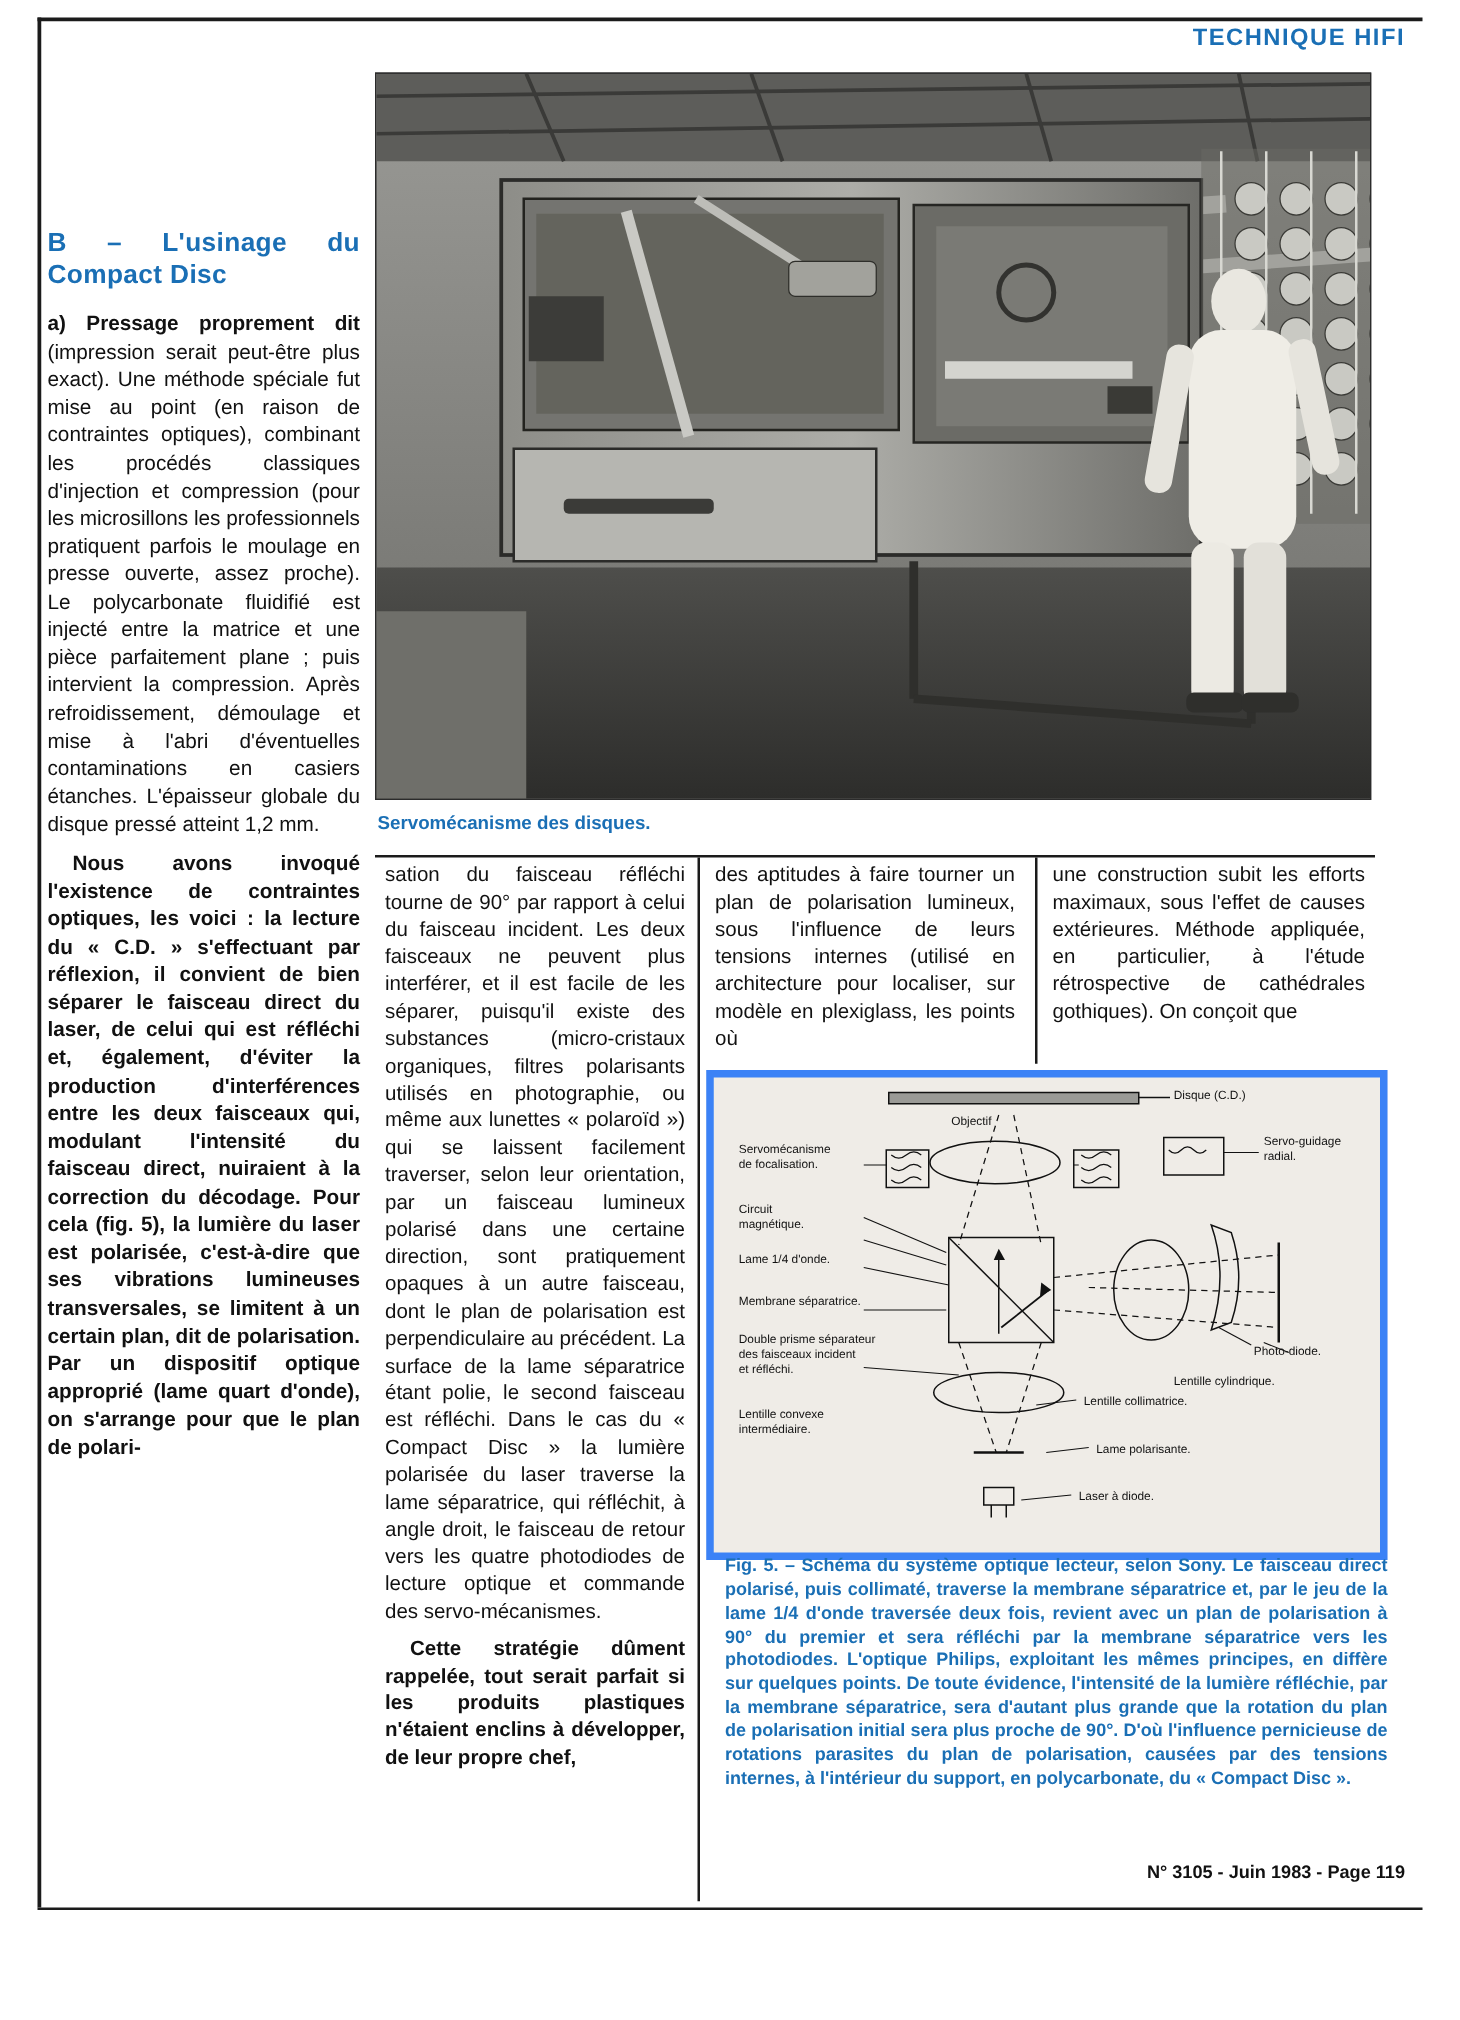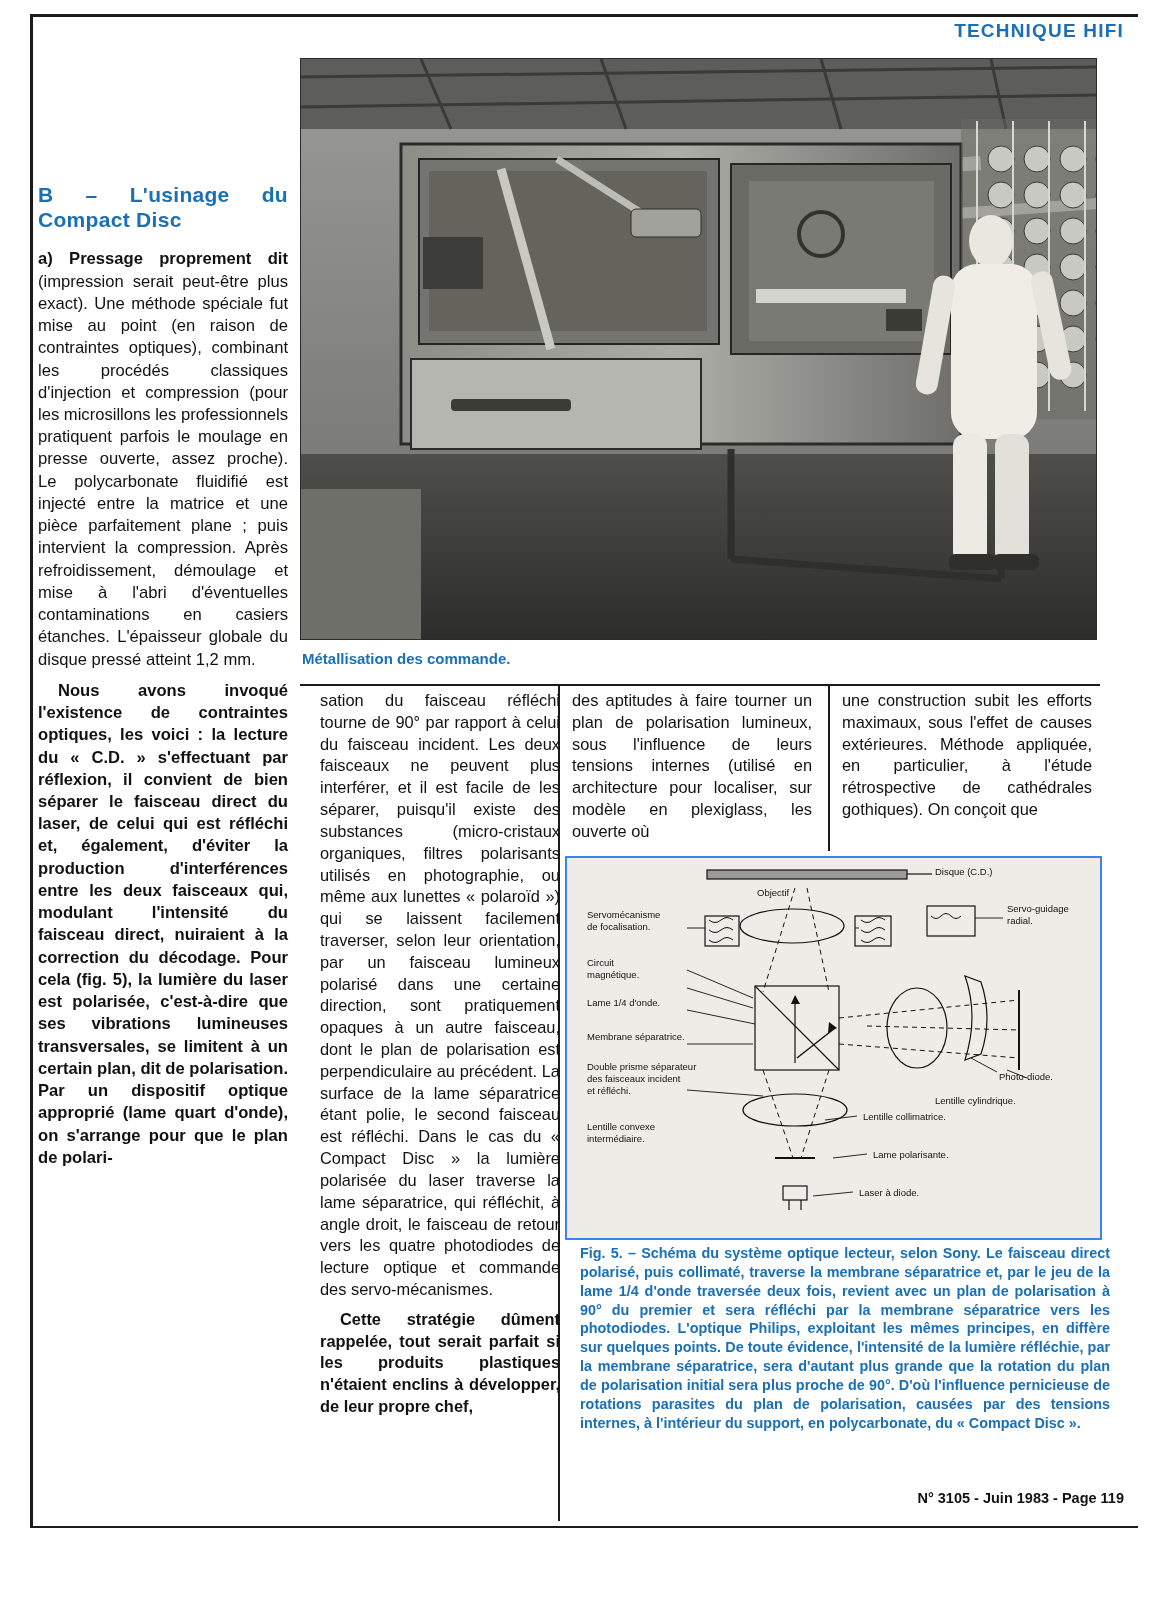--- a/index.html
+++ b/index.html
@@ -60,30 +60,30 @@
   
   .cols3{
     position:absolute;left:300px;top:690px;width:800px;
   }
   .divider{position:absolute;background:#1b1b1b;}
   .c3{
     position:absolute;top:0;width:240px;
     font-size:16.4px;line-height:1.33;text-align:justify;
     -webkit-hyphens:auto;hyphens:auto;
   }
-  .c3.a{left:20px;}
+  .c3.a{left:8px;}
   .c3.b{left:272px;width:240px;}
   .c3.c{left:542px;width:250px;}
   .c3 p{margin:0;}
   .c3 p + p{margin-top:8px;}
 
   
   .figbox{
     position:absolute;left:565px;top:856px;width:533px;height:380px;
-    border:2px solid #3b82f6;background:#efece7;
+    border:6px solid #3b82f6;background:#efece7;
   }
   .figcaption{
     position:absolute;left:580px;top:1244px;width:530px;
     color:#1a6fb5;font-weight:bold;font-size:14.4px;line-height:1.31;
     text-align:justify;
   }
   .footer{
     position:absolute;right:44px;top:1490px;
     font-weight:bold;font-size:14.5px;color:#111;
   }
@@ -214,39 +214,39 @@
         <rect x="648" y="495" width="46" height="16" rx="6" fill="#2f2f2c"></rect>
         <rect x="692" y="495" width="46" height="16" rx="6" fill="#2f2f2c"></rect>
       </g>
       <g transform="translate(-100,0)">
         <ellipse cx="1020" cy="170" rx="0" ry="0"></ellipse>
       </g>
 
       <rect x="0" y="430" width="120" height="150" fill="#6f6f6a"></rect>
     </svg>
   </div>
-  <div class="photo-caption">Métallisation des commande.</div>
+  <div class="photo-caption">Servomécanisme des disques.</div>
 
   <div class="col-left">
     <div class="sec-title">B – L'usinage du Compact Disc</div>
     <p class="lead"><b>a) Pressage proprement dit</b> <span>(impression serait peut-être plus exact). Une méthode spéciale fut mise au point (en raison de contraintes optiques), combinant les procédés classiques d'injection et compression (pour les microsillons les professionnels pratiquent parfois le moulage en presse ouverte, assez proche). Le polycarbonate fluidifié est injecté entre la matrice et une pièce parfaitement plane ; puis intervient la compression. Après refroidissement, démoulage et mise à l'abri d'éventuelles contaminations en casiers étanches. L'épaisseur globale du disque pressé atteint 1,2 mm.</span></p>
     <p class="indent">Nous avons invoqué l'existence de contraintes optiques, les voici : la lecture du « C.D. » s'effectuant par réflexion, il convient de bien séparer le faisceau direct du laser, de celui qui est réfléchi et, également, d'éviter la production d'interférences entre les deux faisceaux qui, modulant l'intensité du faisceau direct, nuiraient à la correction du décodage. Pour cela (fig. 5), la lumière du laser est polarisée, c'est-à-dire que ses vibrations lumineuses transversales, se limitent à un certain plan, dit de polarisation. Par un dispositif optique approprié (lame quart d'onde), on s'arrange pour que le plan de polari-</p>
   </div>
 
   <div class="cols3">
     <div class="divider" style="left:0px;top:-6px;width:800px;height:2px;"></div>
     <div class="divider" style="left:258px;top:-4px;width:2px;height:835px;"></div>
     <div class="divider" style="left:528px;top:-4px;width:2px;height:165px;"></div>
 
     <div class="c3 a">
       <p>sation du faisceau réfléchi tourne de 90° par rapport à celui du faisceau incident. Les deux faisceaux ne peuvent plus interférer, et il est facile de les séparer, puisqu'il existe des substances (micro-cristaux organiques, filtres polarisants utilisés en photographie, ou même aux lunettes « polaroïd ») qui se laissent facilement traverser, selon leur orientation, par un faisceau lumineux polarisé dans une certaine direction, sont pratiquement opaques à un autre faisceau, dont le plan de polarisation est perpendiculaire au précédent. La surface de la lame séparatrice étant polie, le second faisceau est réfléchi. Dans le cas du « Compact Disc » la lumière polarisée du laser traverse la lame séparatrice, qui réfléchit, à angle droit, le faisceau de retour vers les quatre photodiodes de lecture optique et commande des servo-mécanismes.</p>
       <p class="indent">Cette stratégie dûment rappelée, tout serait parfait si les produits plastiques n'étaient enclins à développer, de leur propre chef,</p>
     </div>
     <div class="c3 b">
-      <p>des aptitudes à faire tourner un plan de polarisation lumineux, sous l'influence de leurs tensions internes (utilisé en architecture pour localiser, sur modèle en plexiglass, les ouverte où</p>
+      <p>des aptitudes à faire tourner un plan de polarisation lumineux, sous l'influence de leurs tensions internes (utilisé en architecture pour localiser, sur modèle en plexiglass, les points où</p>
     </div>
     <div class="c3 c">
       <p>une construction subit les efforts maximaux, sous l'effet de causes extérieures. Méthode appliquée, en particulier, à l'étude rétrospective de cathédrales gothiques). On conçoit que</p>
     </div>
   </div>
 
   <div class="figbox">
     <svg width="531" height="378" viewBox="0 0 531 378">
       <g fill="none" stroke="#111" stroke-width="1.2">
 

